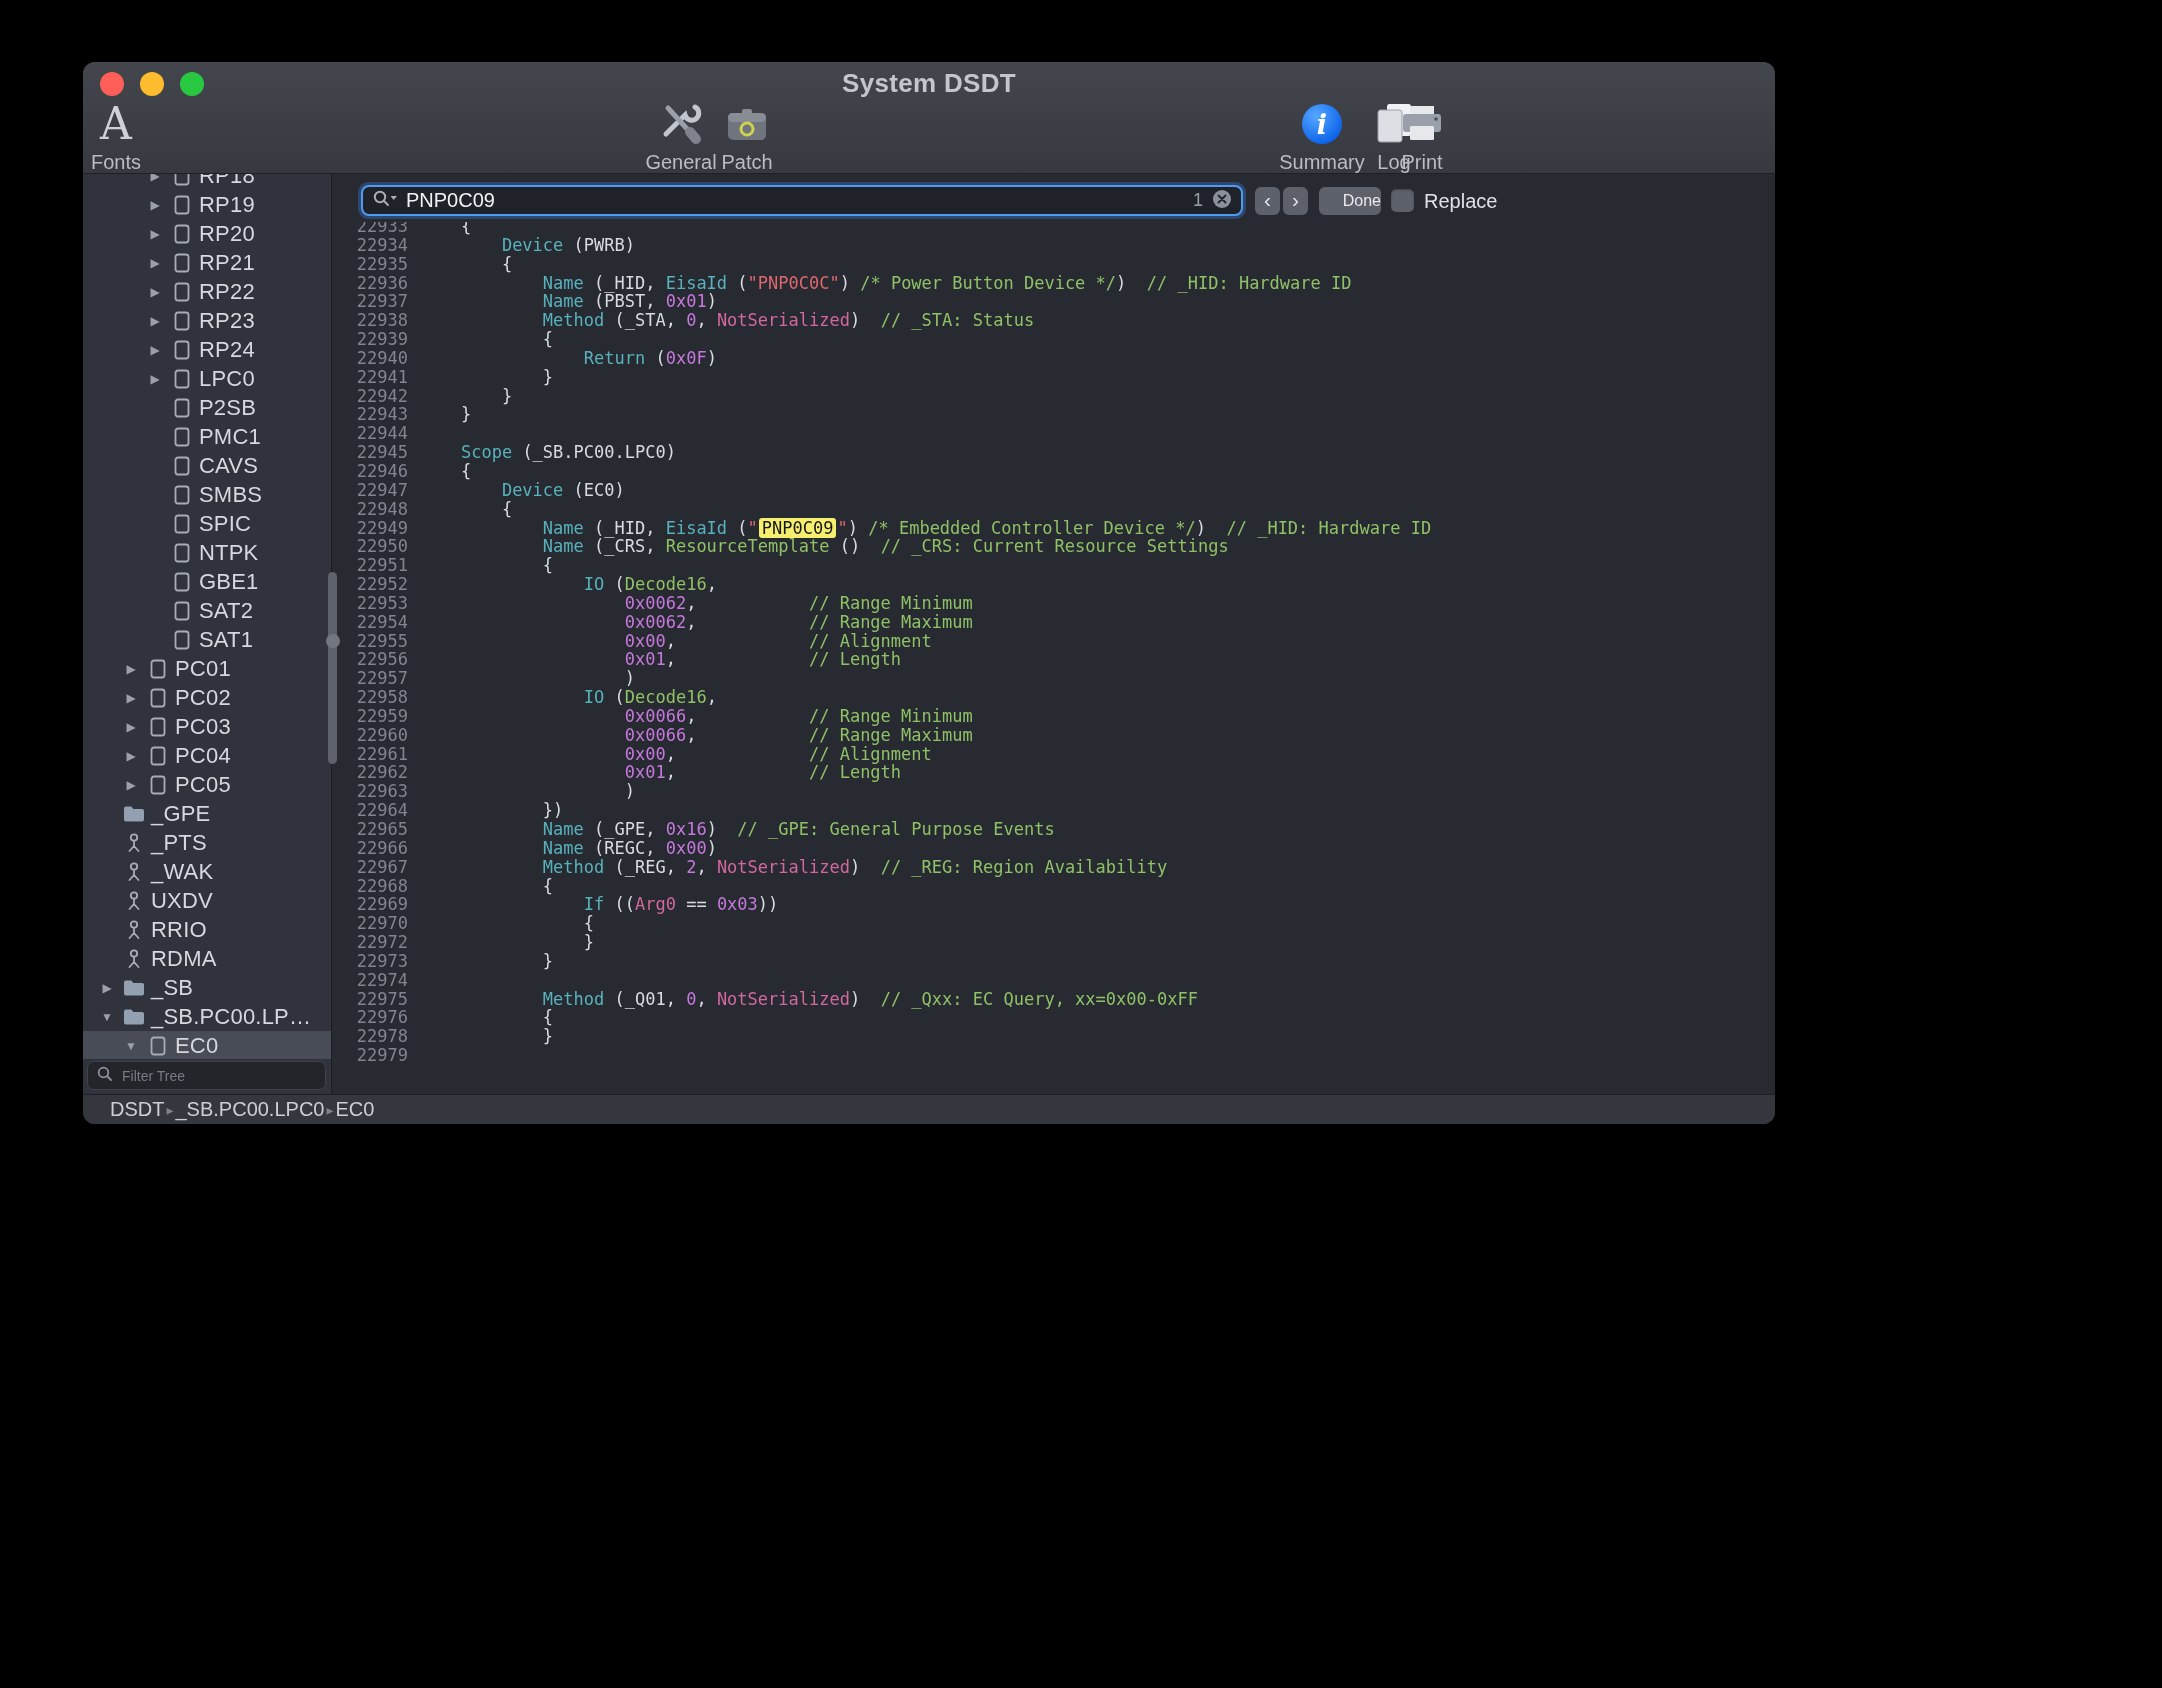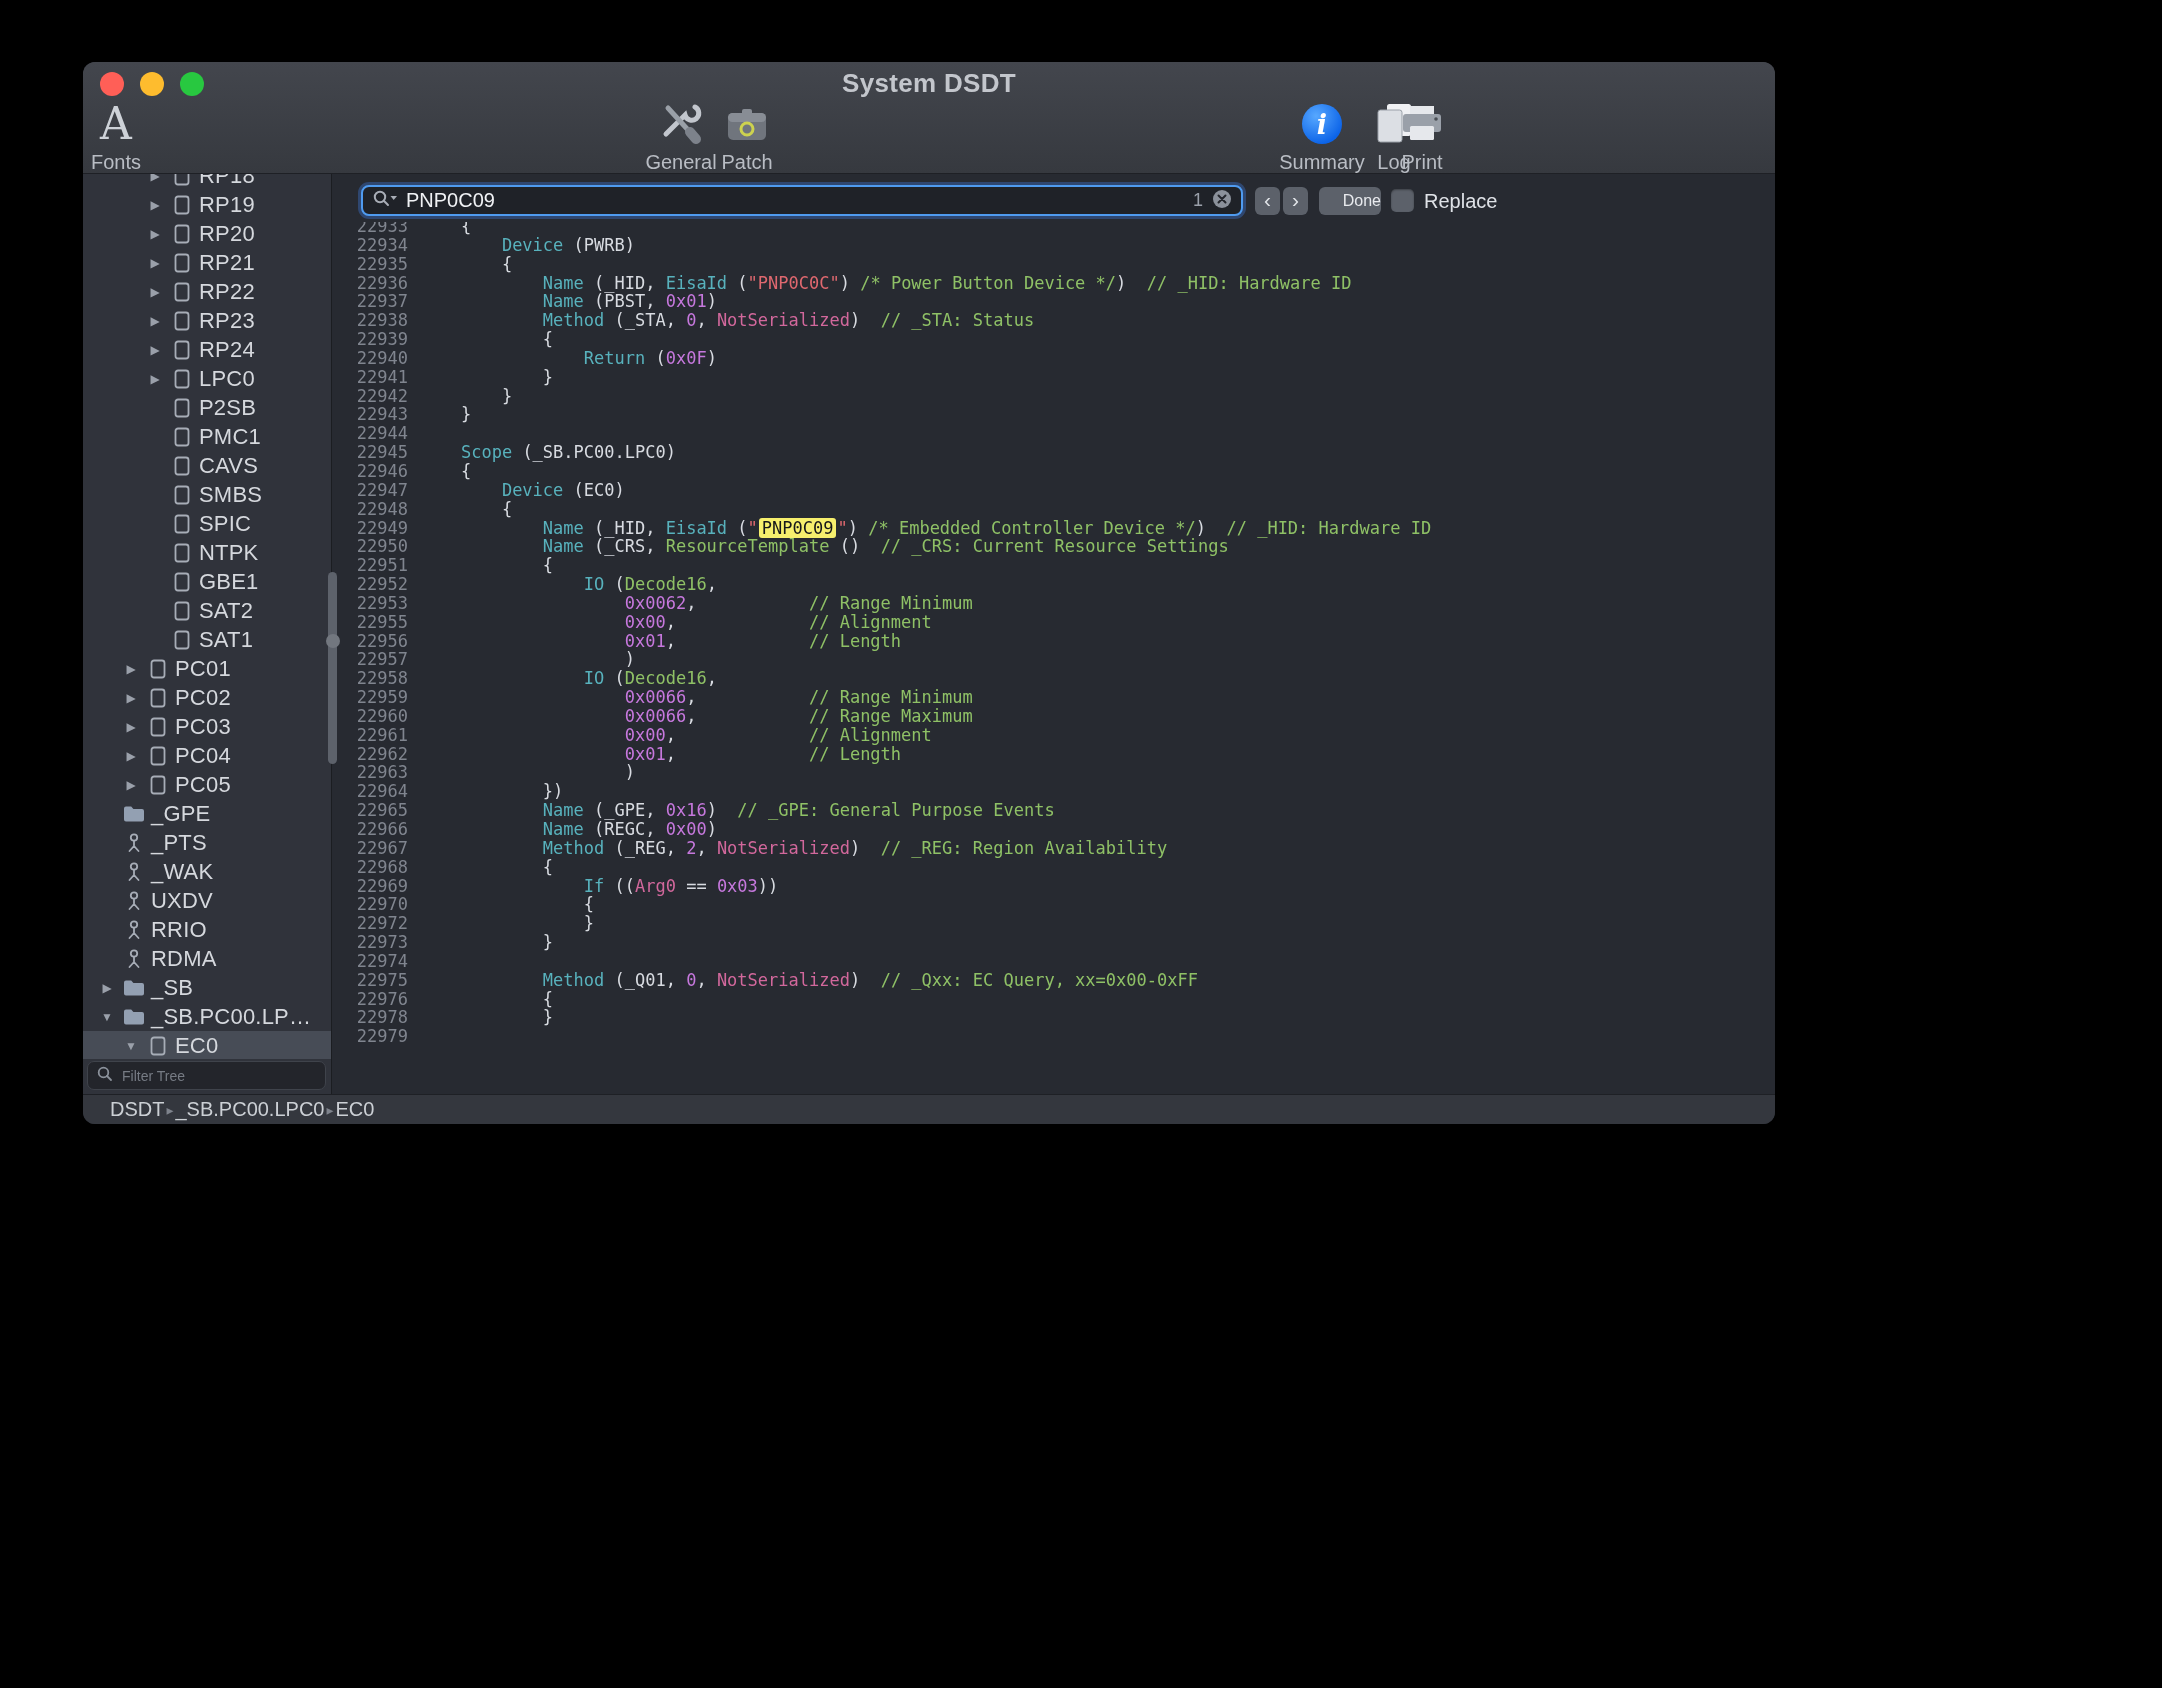--- a/index.html
+++ b/index.html
@@ -608,20 +608,24 @@
             </div>
             <div class="code-line">
               <span class="lnum">22952</span>
               <span class="ltext"><span class="tk-pl">                </span><span class="tk-kw">IO</span><span class="tk-pl"> (</span><span class="tk-op">Decode16</span><span class="tk-pl">,</span></span>
             </div>
             <div class="code-line">
               <span class="lnum">22953</span>
               <span class="ltext"><span class="tk-pl">                    </span><span class="tk-num">0x0062</span><span class="tk-pl">,           </span><span class="tk-com">// Range Minimum</span></span>
             </div>
             <div class="code-line">
+              <span class="lnum">22954</span>
+              <span class="ltext"><span class="tk-pl">                    </span><span class="tk-num">0x0062</span><span class="tk-pl">,           </span><span class="tk-com">// Range Maximum</span></span>
+            </div>
+            <div class="code-line">
               <span class="lnum">22955</span>
               <span class="ltext"><span class="tk-pl">                    </span><span class="tk-num">0x00</span><span class="tk-pl">,             </span><span class="tk-com">// Alignment</span></span>
             </div>
             <div class="code-line">
               <span class="lnum">22956</span>
               <span class="ltext"><span class="tk-pl">                    </span><span class="tk-num">0x01</span><span class="tk-pl">,             </span><span class="tk-com">// Length</span></span>
             </div>
             <div class="code-line">
               <span class="lnum">22957</span>
               <span class="ltext"><span class="tk-pl">                    )</span></span>

